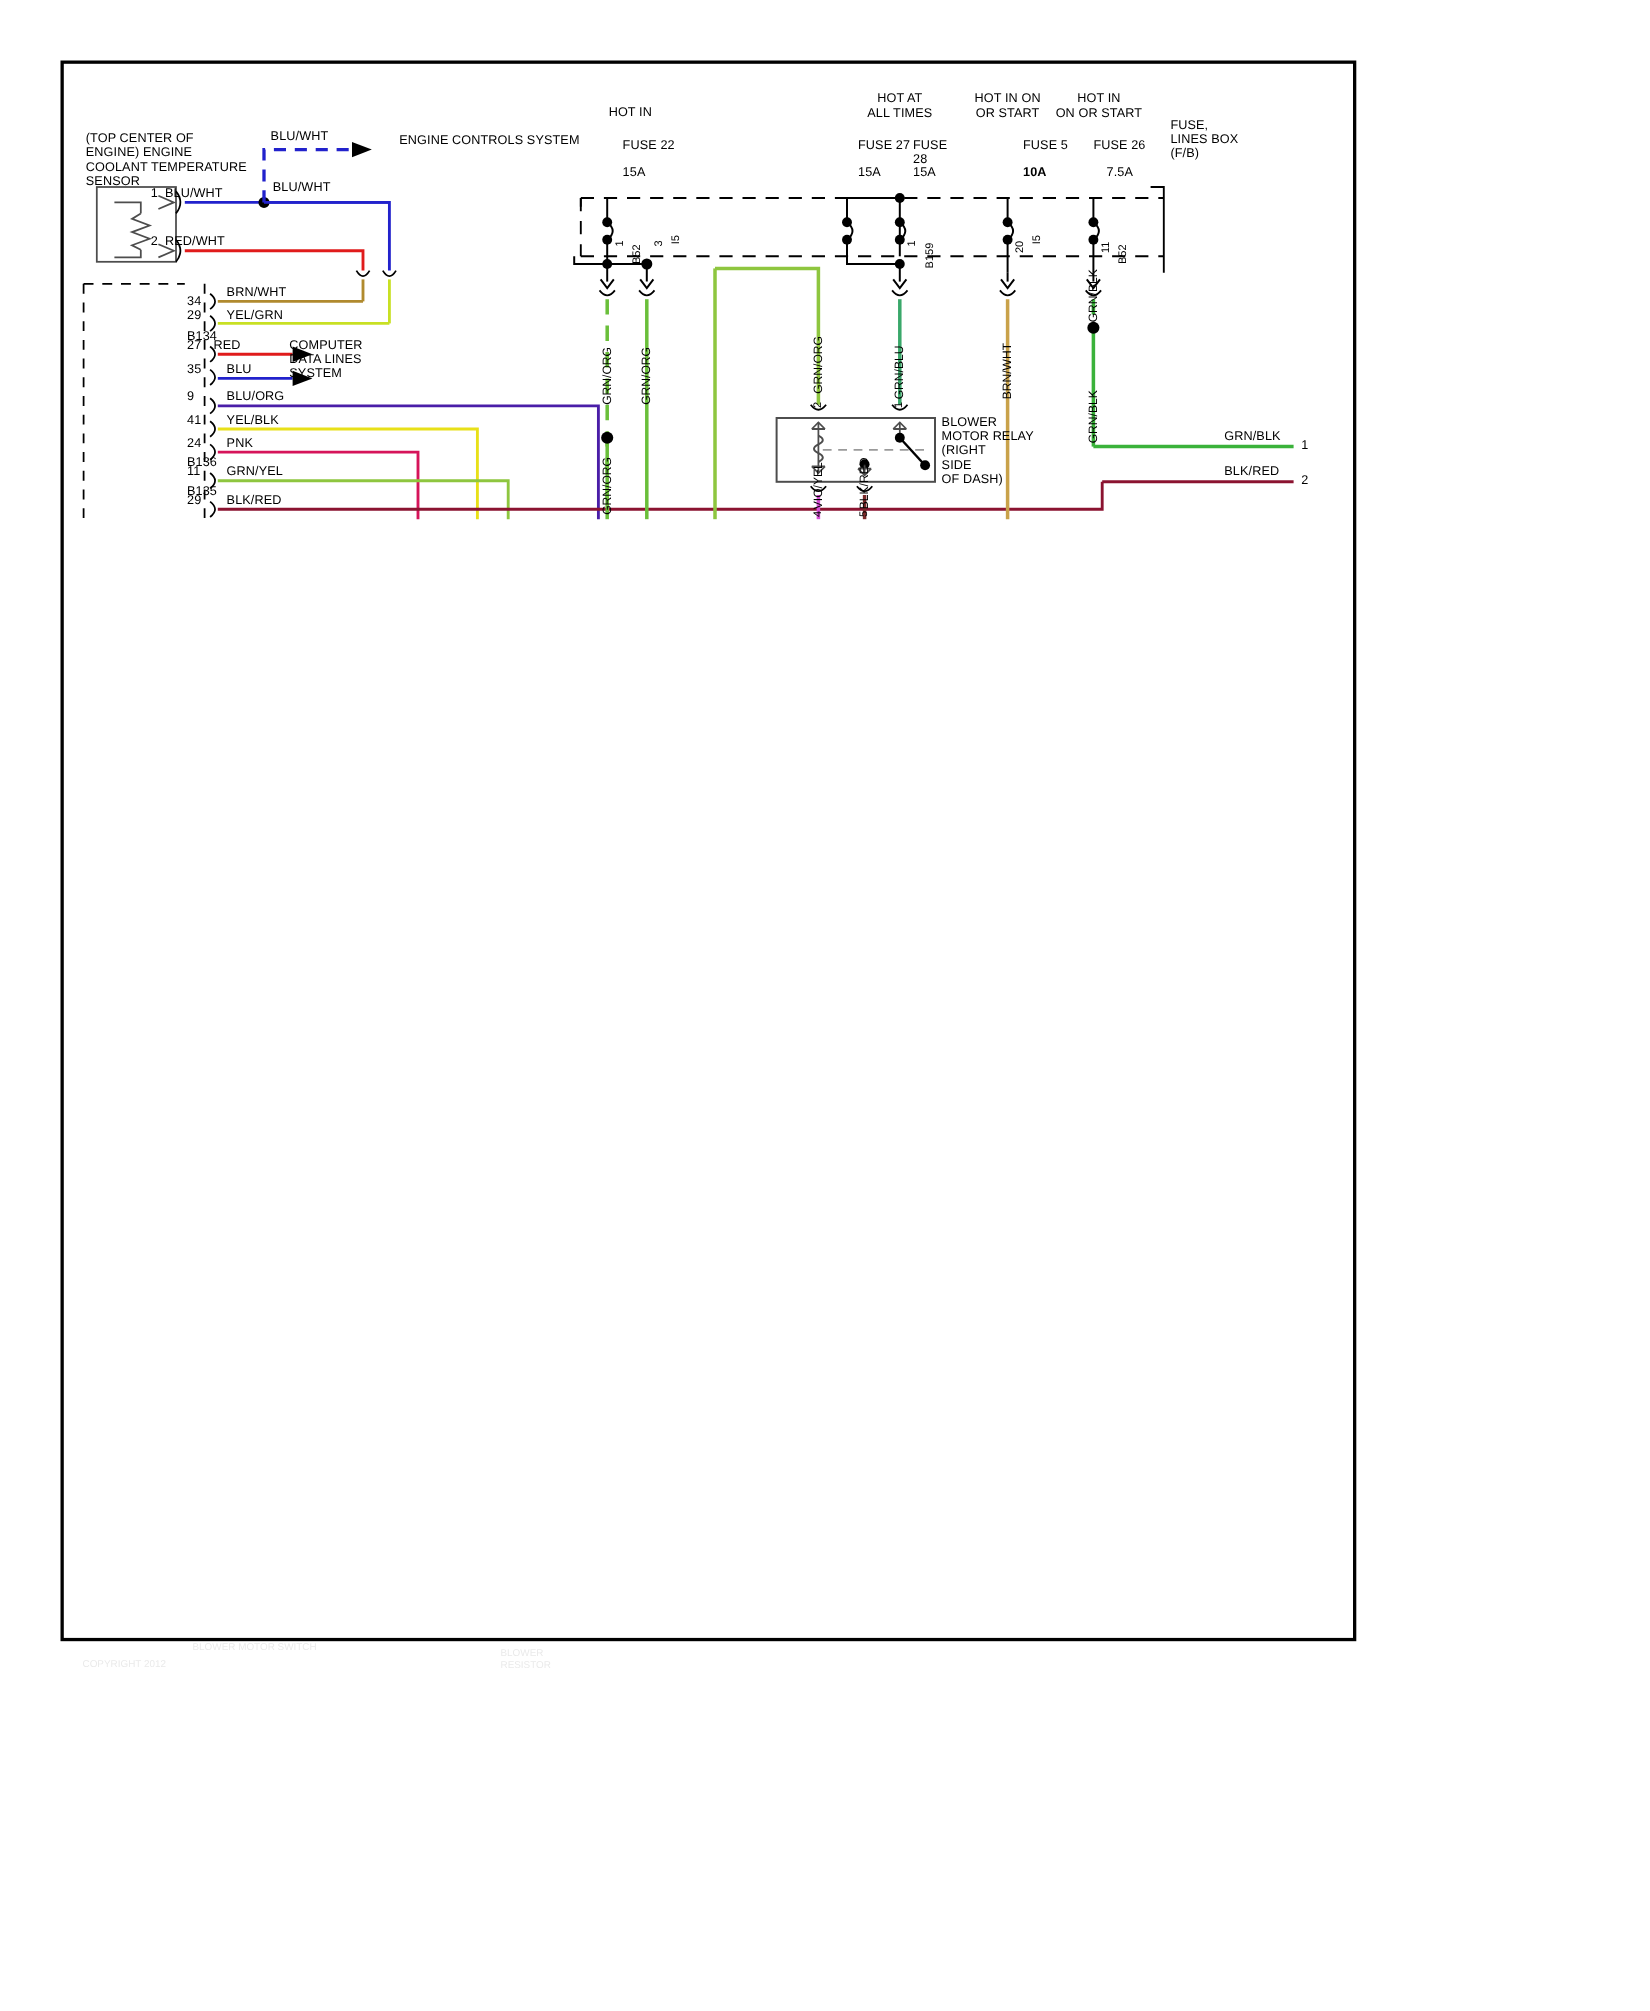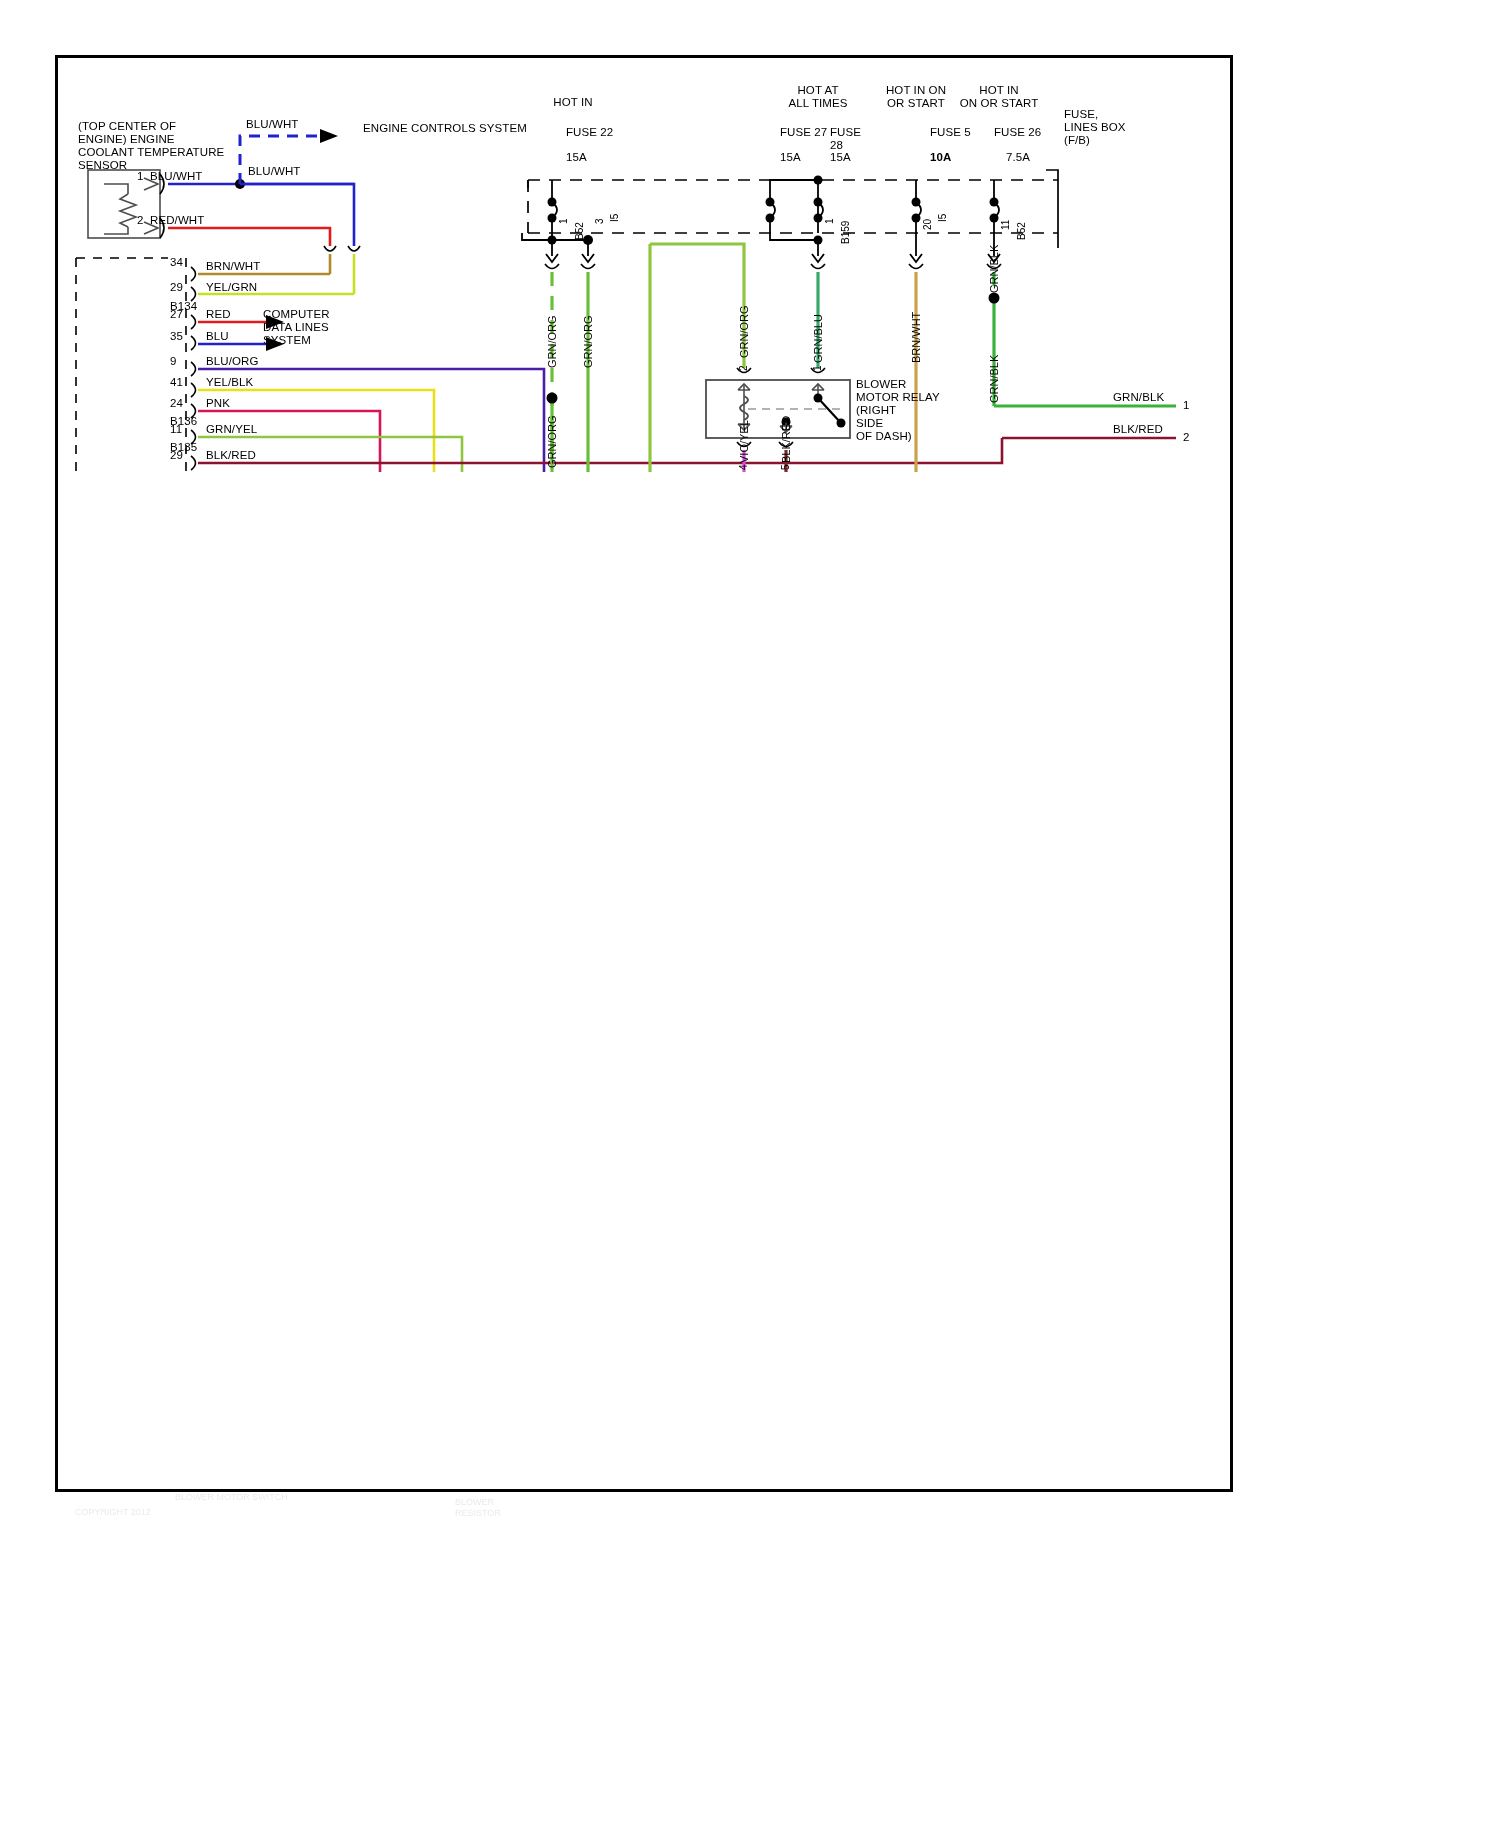--- a/index.html
+++ b/index.html
@@ -293,28 +293,28 @@
 
     <div class="txt" style="left:188px; top:60px;">BLU/WHT</div>
     <div class="txt" style="left:265px; top:64px;margin-left:40px;">ENGINE CONTROLS SYSTEM</div>
     <div class="txt" style="left:190px; top:107px;">BLU/WHT</div>
 
     <div class="txt" style="left:79px; top:112px;">1</div>
     <div class="txt" style="left:92px; top:112px;">BLU/WHT</div>
     <div class="txt" style="left:79px; top:156px;">2</div>
     <div class="txt" style="left:92px; top:156px;">RED/WHT</div>
 
-    <div class="txt" style="left:112px; top:198px;text-align:center;">34</div>
+    <div class="txt" style="left:112px; top:210px;text-align:center;">34</div>
     <div class="txt" style="left:148px; top:202px;">BRN/WHT</div>
     <div class="txt" style="left:112px; top:223px;">29</div>
     <div class="txt" style="left:148px; top:223px;">YEL/GRN</div>
     <div class="txt" style="left:112px; top:242px;">B134</div>
 
     <div class="txt" style="left:112px; top:250px;">27</div>
-    <div class="txt" style="left:148px; top:250px;">RED</div>
+    <div class="txt" style="left:136px; top:250px;">RED</div>
     <div class="txt" style="left:112px; top:272px;">35</div>
     <div class="txt" style="left:148px; top:272px;">BLU</div>
     <div class="txt" style="left:205px; top:250px; width:130px;">COMPUTER
 DATA LINES
 SYSTEM</div>
 
     <div class="txt" style="left:112px; top:297px;">9</div>
     <div class="txt" style="left:148px; top:297px;">BLU/ORG</div>
     <div class="txt" style="left:112px; top:318px;">41</div>
     <div class="txt" style="left:148px; top:318px;">YEL/BLK</div>

